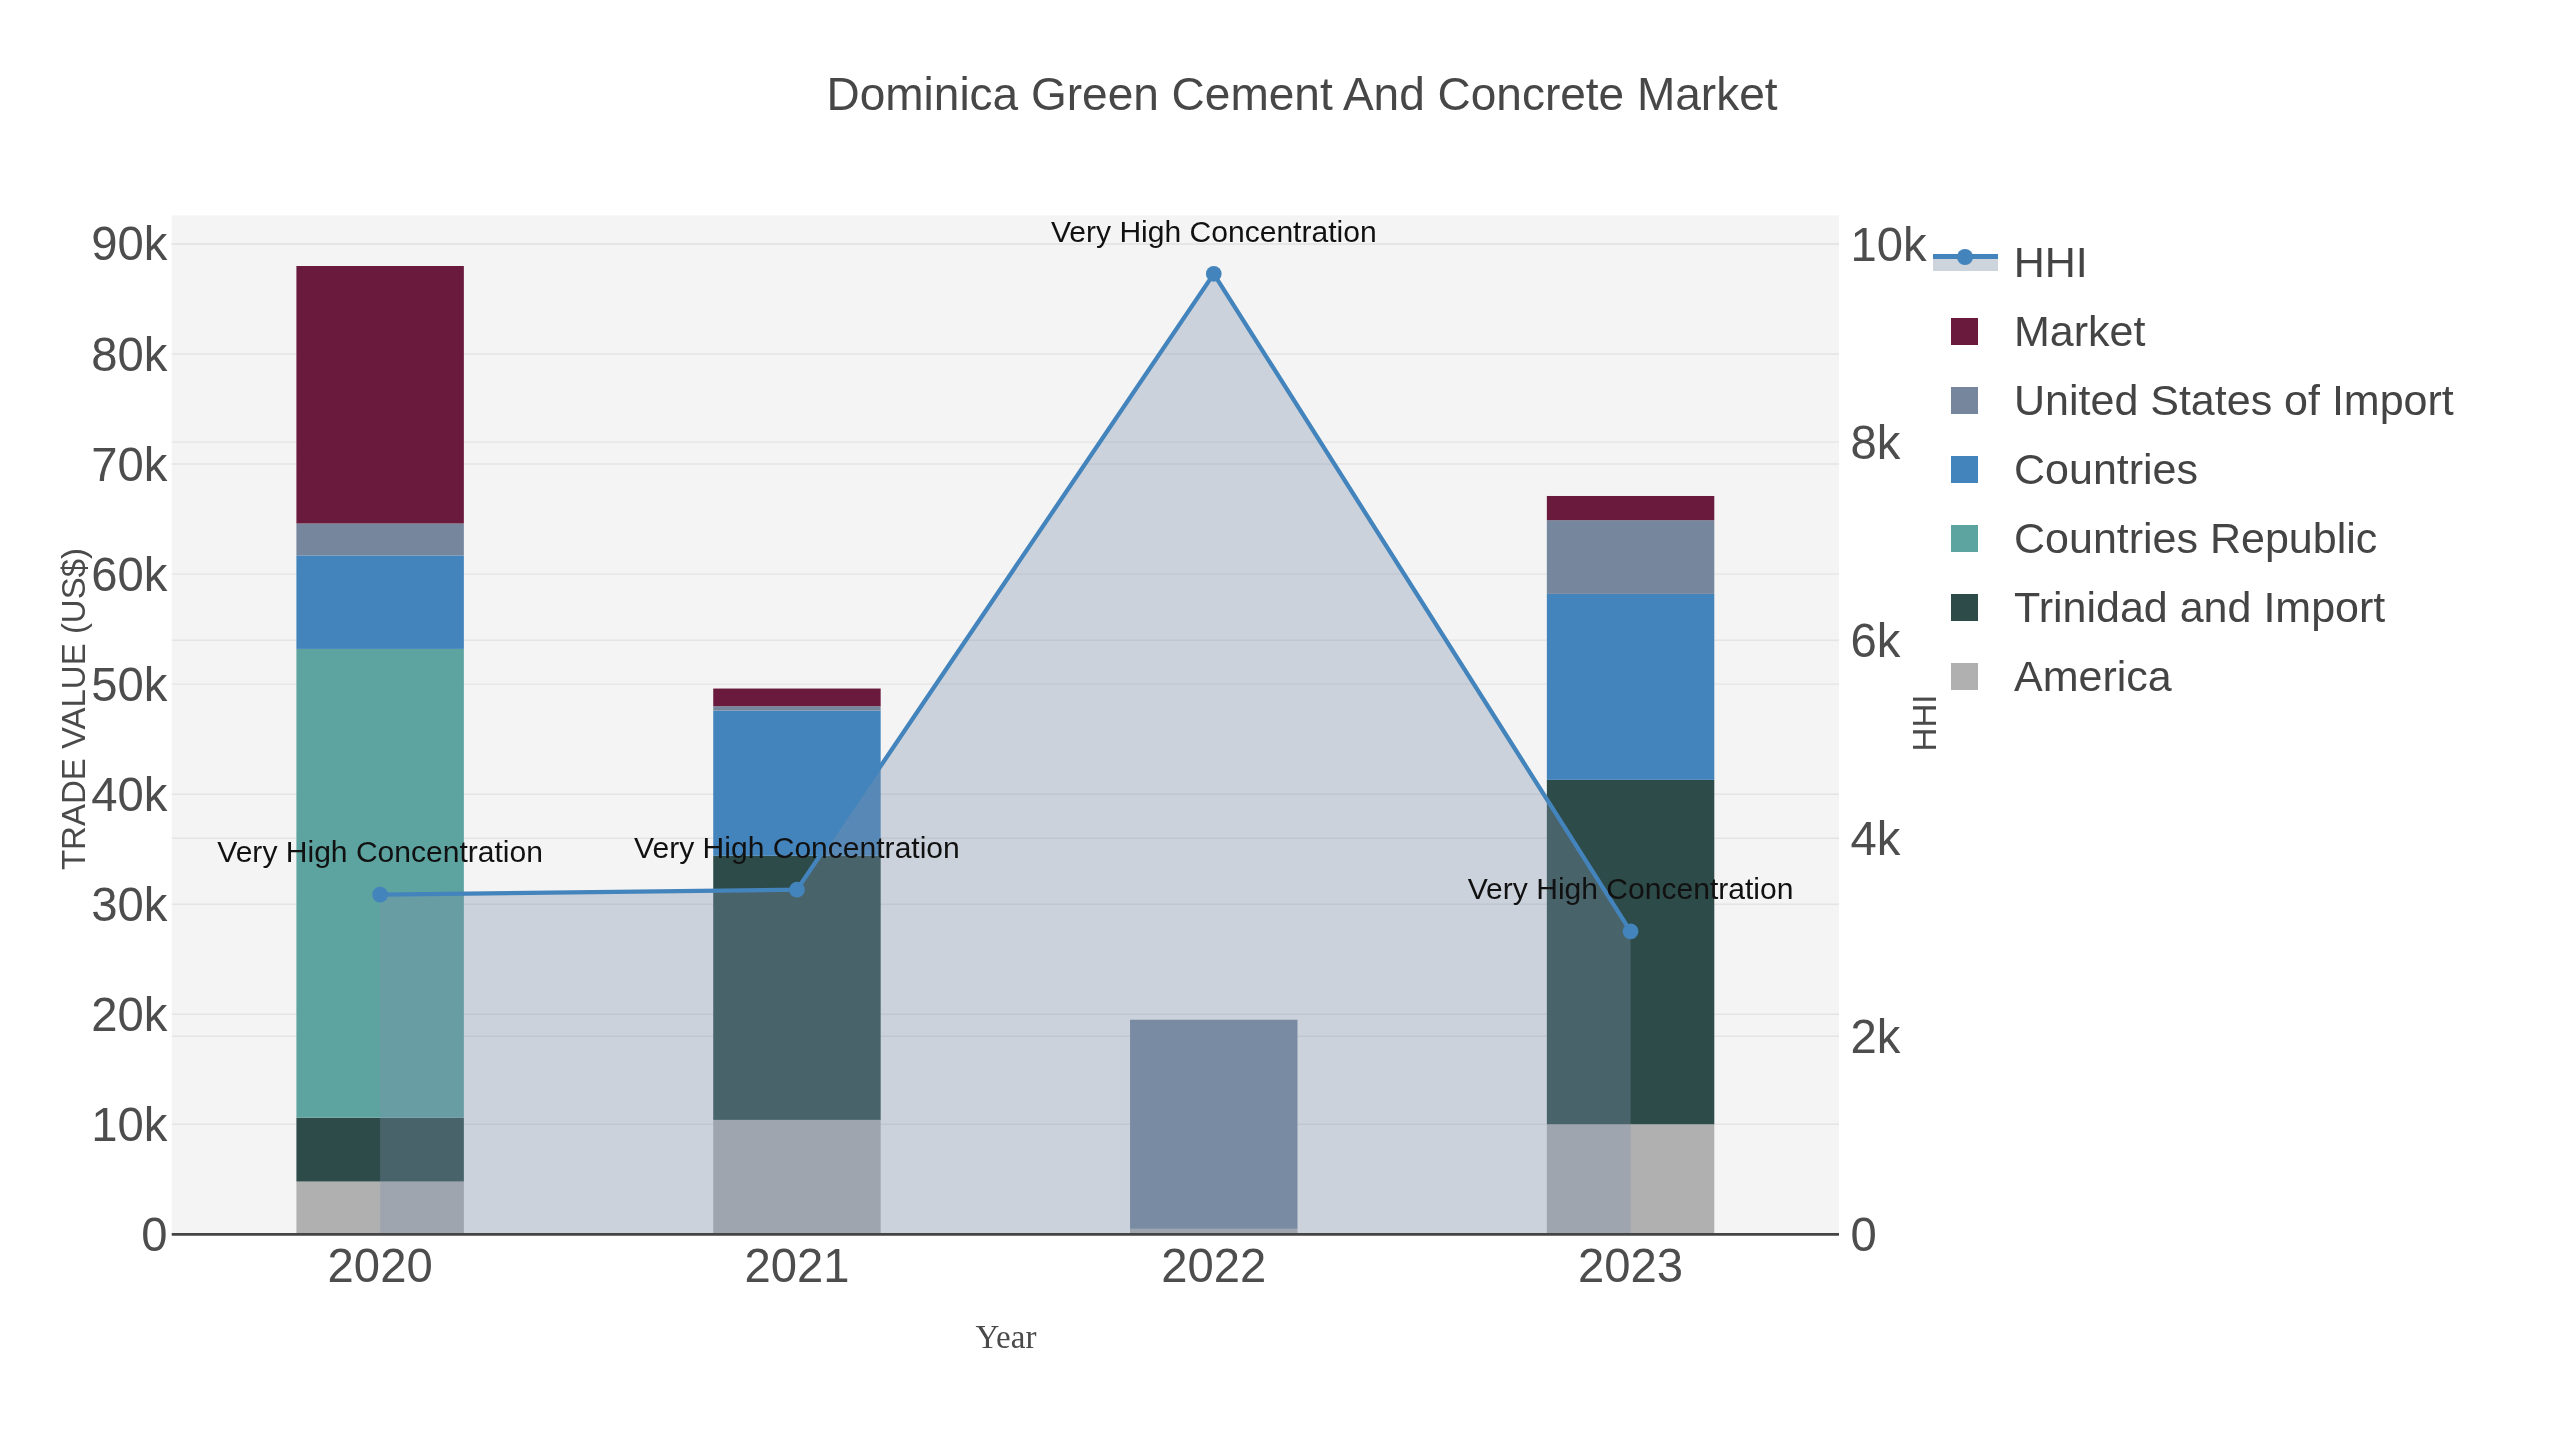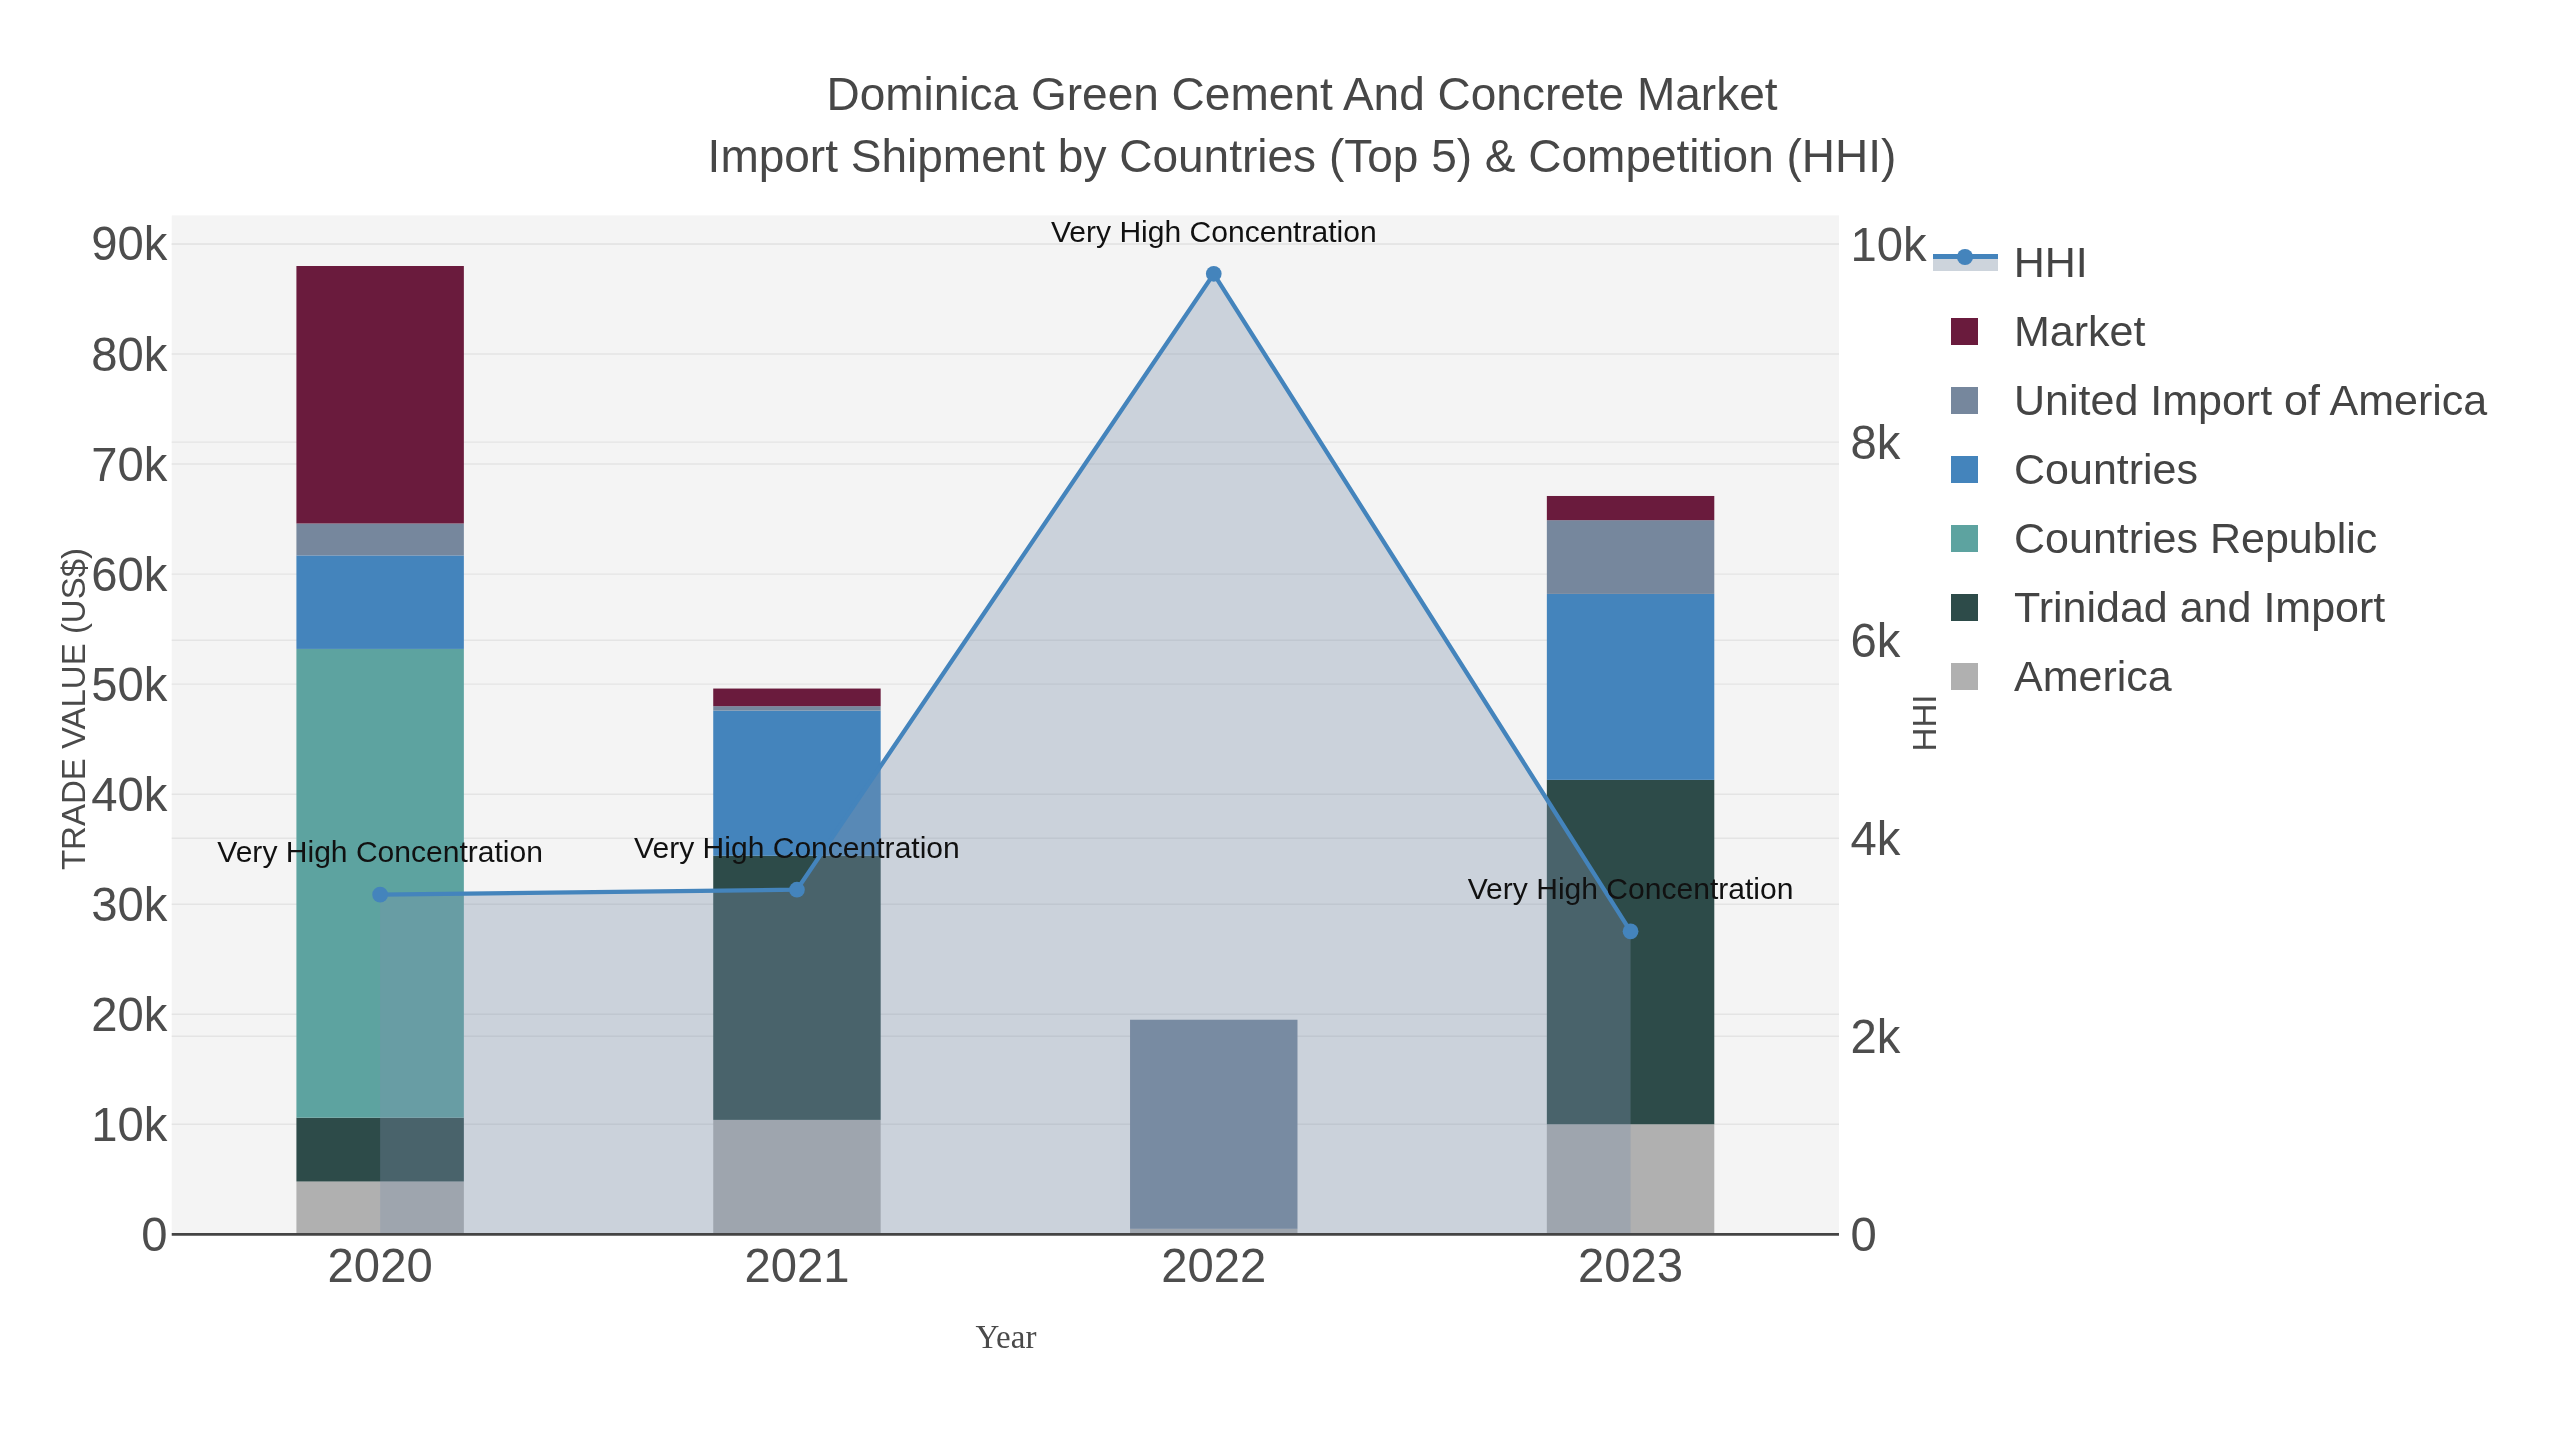--- a/index.html
+++ b/index.html
@@ -24,21 +24,20 @@
   .legend-label{font-size:43px;color:#444444;white-space:nowrap;}
   svg text{font-family:"Liberation Sans", sans-serif;}
 </style>
 </head>
 <body>
 
 <div id="figure">
 
   <div class="title-block">
     <div class="title-line">Dominica Green Cement And Concrete Market</div>
-    <div class="title-line">Import Shipment by Countries (Top 5) &amp; Competition (HHI)</div>
   </div>
 
   <svg id="chart-svg" width="2576" height="1449" viewBox="0 0 3600 2025">
       <rect x="240" y="301" width="2330" height="1424" fill="#F4F4F4"></rect>
       <line x1="240" x2="2570" y1="1571.22030237581" y2="1571.22030237581" stroke="#E4E4E4" stroke-width="2"></line>
       <line x1="240" x2="2570" y1="1417.44060475162" y2="1417.44060475162" stroke="#E4E4E4" stroke-width="2"></line>
       <line x1="240" x2="2570" y1="1263.6609071274297" y2="1263.6609071274297" stroke="#E4E4E4" stroke-width="2"></line>
       <line x1="240" x2="2570" y1="1109.8812095032397" y2="1109.8812095032397" stroke="#E4E4E4" stroke-width="2"></line>
       <line x1="240" x2="2570" y1="956.1015118790497" y2="956.1015118790497" stroke="#E4E4E4" stroke-width="2"></line>
       <line x1="240" x2="2570" y1="802.3218142548596" y2="802.3218142548596" stroke="#E4E4E4" stroke-width="2"></line>
@@ -113,21 +112,21 @@
           <div class="dot"></div>
         </div>
         <span class="legend-label">HHI</span>
       </div>
       <div class="legend-item">
         <div class="legend-swatch" style="background: rgb(106, 27, 61);"></div>
         <span class="legend-label">Market</span>
       </div>
       <div class="legend-item">
         <div class="legend-swatch" style="background: rgb(118, 135, 157);"></div>
-        <span class="legend-label">United Import of America</span>
+        <span class="legend-label">United States of Import</span>
       </div>
       <div class="legend-item">
         <div class="legend-swatch" style="background: rgb(68, 132, 188);"></div>
         <span class="legend-label">Countries</span>
       </div>
       <div class="legend-item">
         <div class="legend-swatch" style="background: rgb(93, 163, 160);"></div>
         <span class="legend-label">Countries Republic</span>
       </div>
       <div class="legend-item">

